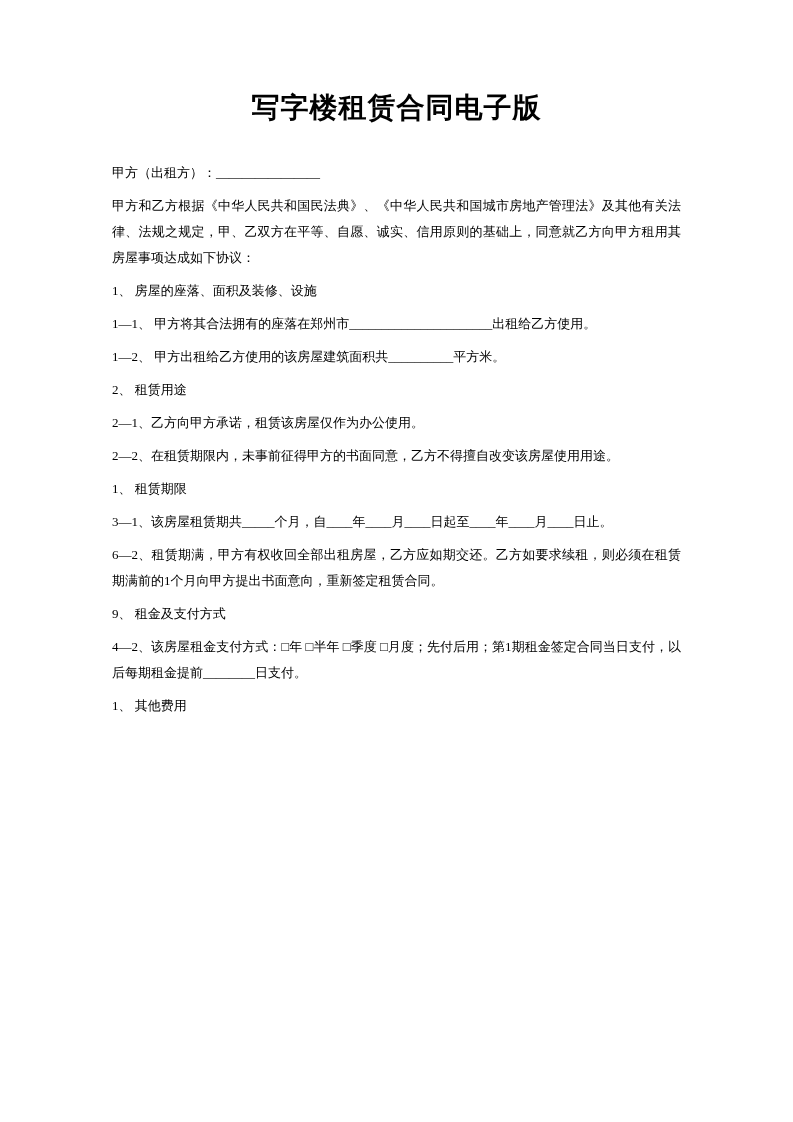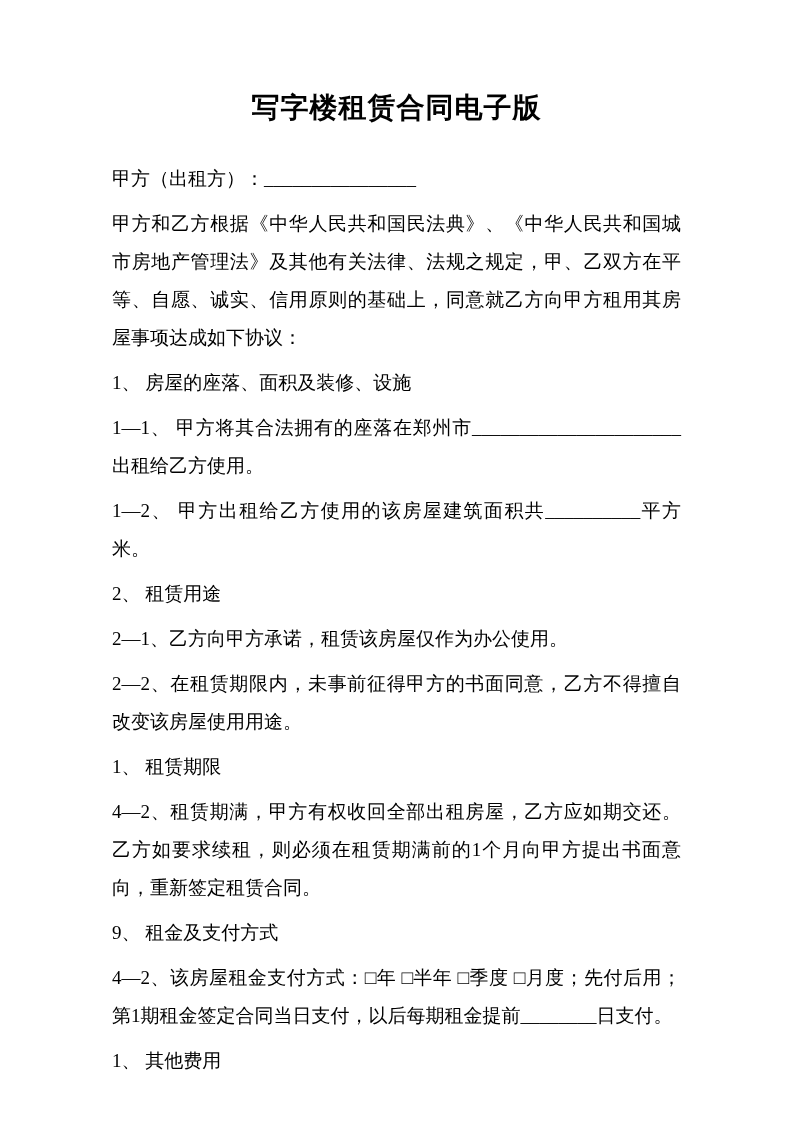--- a/index.html
+++ b/index.html
@@ -24,21 +24,21 @@
   .doc-title {
     font-family: "Liberation Sans", "DejaVu Sans", sans-serif;
     font-size: 28px;
     font-weight: bold;
     text-align: center;
     letter-spacing: 1px;
     margin: 18px 0 34px 0;
     line-height: 1.3;
   }
   .para {
-    font-size: 19px;
+    font-size: 13px;
     line-height: 2.0;
     margin: 0 0 7px 0;
     text-align: justify;
     text-justify: inter-ideograph;
     word-break: break-all;
   }
 </style>
 </head>
 <body>
 
@@ -48,18 +48,19 @@
 
   <p class="para">甲方（出租方）：________________</p>
   <p class="para">甲方和乙方根据《中华人民共和国民法典》、《中华人民共和国城市房地产管理法》及其他有关法律、法规之规定，甲、乙双方在平等、自愿、诚实、信用原则的基础上，同意就乙方向甲方租用其房屋事项达成如下协议：</p>
   <p class="para">1、 房屋的座落、面积及装修、设施</p>
   <p class="para">1—1、 甲方将其合法拥有的座落在郑州市______________________出租给乙方使用。</p>
   <p class="para">1—2、 甲方出租给乙方使用的该房屋建筑面积共__________平方米。</p>
   <p class="para">2、 租赁用途</p>
   <p class="para">2—1、乙方向甲方承诺，租赁该房屋仅作为办公使用。</p>
   <p class="para">2—2、在租赁期限内，未事前征得甲方的书面同意，乙方不得擅自改变该房屋使用用途。</p>
   <p class="para">1、 租赁期限</p>
-  <p class="para">4—2、租赁期满，甲方有权收回全部出租房屋，乙方应如期交还。乙方如要求续租，则必须在租赁期满前的1个月向甲方提出书面意向，重新签定租赁合同。</p>
+  <p class="para">3—1、该房屋租赁期共_____个月，自____年____月____日起至____年____月____日止。</p>
+  <p class="para">6—2、租赁期满，甲方有权收回全部出租房屋，乙方应如期交还。乙方如要求续租，则必须在租赁期满前的1个月向甲方提出书面意向，重新签定租赁合同。</p>
   <p class="para">9、 租金及支付方式</p>
   <p class="para">4—2、该房屋租金支付方式：□年 □半年 □季度 □月度；先付后用；第1期租金签定合同当日支付，以后每期租金提前________日支付。</p>
   <p class="para">1、 其他费用</p>
 
 </div>
 
 </body></html>

